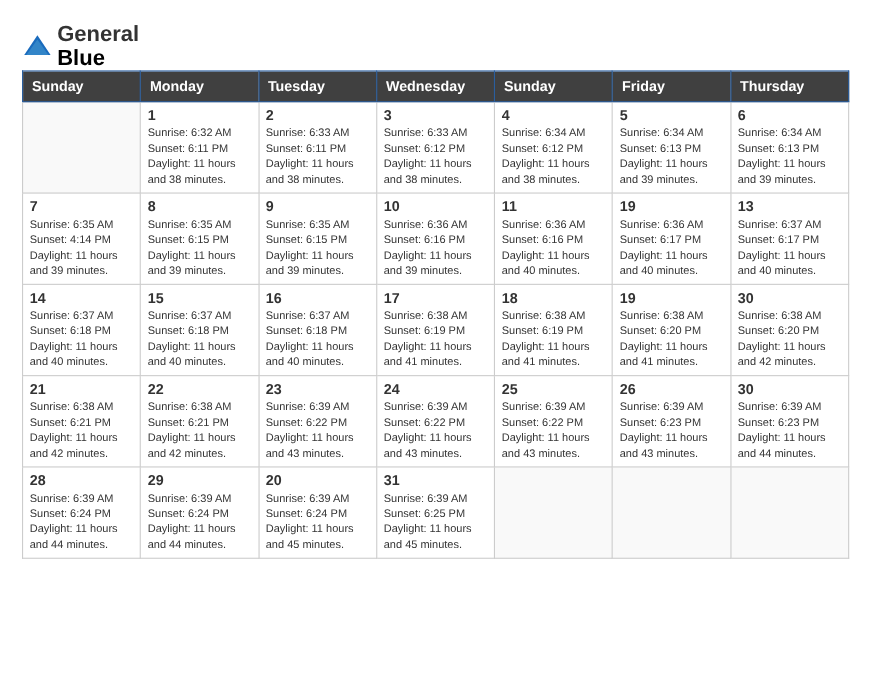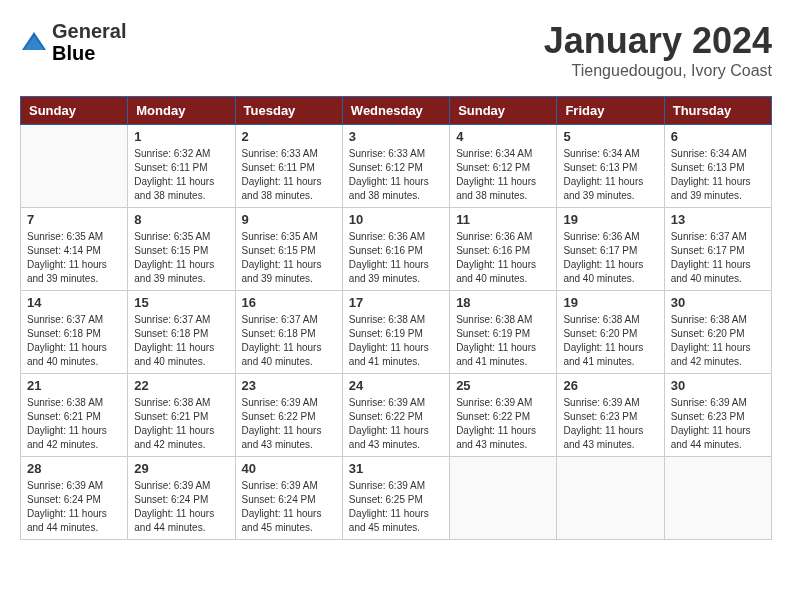--- a/index.html
+++ b/index.html
@@ -7,21 +7,20 @@
       font-family: Arial, sans-serif;
       background: #fff;
       width: 792px;
       min-height: 612px;
       padding: 20px;
     }
     .header {
       display: flex;
       justify-content: space-between;
       align-items: flex-start;
-      margin-bottom: 16px;
     }
     .logo {
       display: flex;
       align-items: center;
     }
     .logo-text {
       display: flex;
       flex-direction: column;
       font-size: 20px;
       font-weight: bold;
@@ -47,21 +46,21 @@
       font-size: 16px;
       font-weight: normal;
       color: #555;
     }
     .calendar {
       width: 100%;
       border-collapse: collapse;
       border: 1px solid #ccc;
     }
     .calendar th {
-      background-color: #7f1d1d;
+      background-color: #404040;
       color: #fff;
       text-align: left;
       padding: 6px 8px;
       font-size: 13px;
       border: 1px solid #2a5e9e;
     }
     .calendar td {
       vertical-align: top;
       border: 1px solid #ccc;
       padding: 4px 6px;
@@ -93,24 +92,20 @@
   <div class="logo">
     <svg class="logo-icon" viewBox="0 0 28 28">
       <polygon points="14,4 26,22 2,22" fill="#1a6bbd"></polygon>
       <polygon points="14,8 24,22 4,22" fill="#4a9fd4" opacity="0.5"></polygon>
     </svg>
     <div class="logo-text">
       <span class="general">General</span>
       <span class="blue">Blue</span>
     </div>
   </div>
-  <div class="title-block">
-    <h1>January 2024</h1>
-    <h2>Tienguedougou, Ivory Coast</h2>
-  </div>
 </div>
 
 <table class="calendar">
   <thead>
     <tr>
     <th>Sunday</th>
         <th>Monday</th>
         <th>Tuesday</th>
         <th>Wednesday</th>
         <th>Sunday</th>
@@ -355,21 +350,21 @@
         </td>
         <td>
           <span class="day-number">29</span>
           <div class="day-info">
             <span>Sunrise: 6:39 AM</span><br>
             <span>Sunset: 6:24 PM</span><br>
             <span>Daylight: 11 hours and 44 minutes.</span>
           </div>
         </td>
         <td>
-          <span class="day-number">40</span>
+          <span class="day-number">20</span>
           <div class="day-info">
             <span>Sunrise: 6:39 AM</span><br>
             <span>Sunset: 6:24 PM</span><br>
             <span>Daylight: 11 hours and 45 minutes.</span>
           </div>
         </td>
         <td>
           <span class="day-number">31</span>
           <div class="day-info">
             <span>Sunrise: 6:39 AM</span><br>

